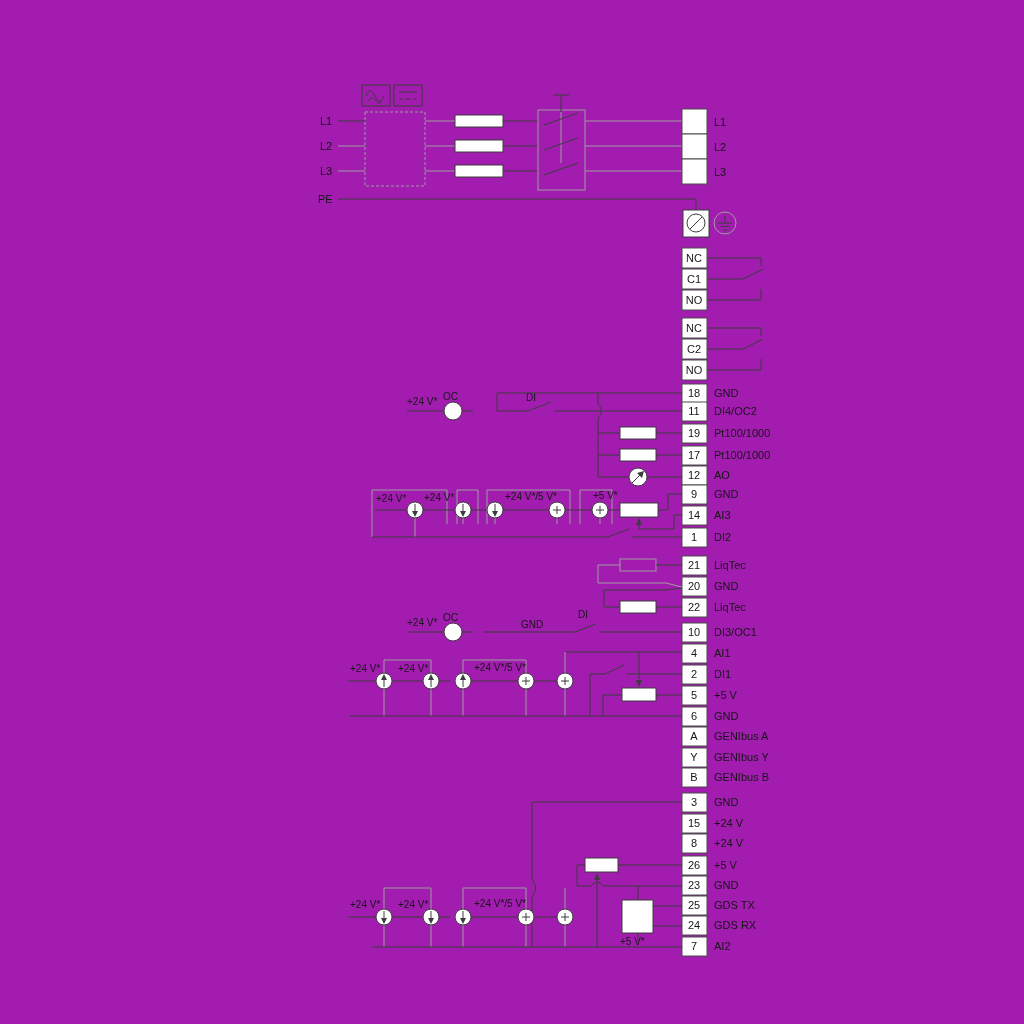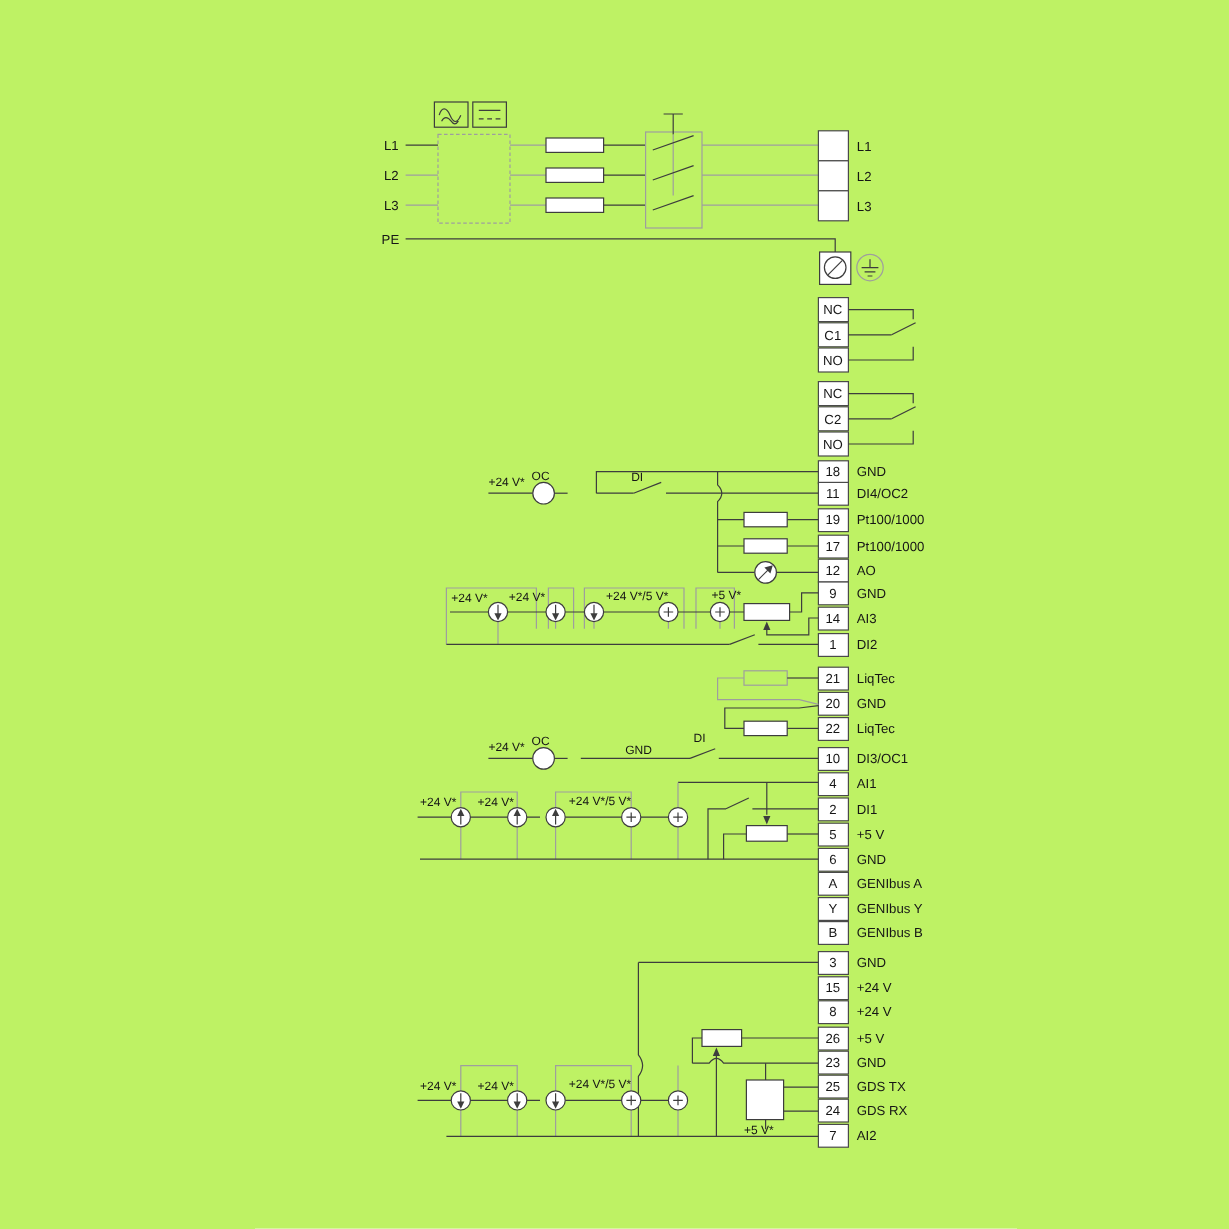--- a/index.html
+++ b/index.html
@@ -1,16 +1,16 @@
 <!DOCTYPE html>
 <html><head>
 <meta charset="utf-8">
 <style>
   html,body{margin:0;padding:0;background:#ffffff;}
-  .page{position:relative;width:1024px;height:1024px;background:#bef264;overflow:hidden;}
+  .page{position:relative;width:1024px;height:1024px;background:#a21caf;overflow:hidden;}
   svg{position:absolute;left:0;top:0;}
   svg text{fill:#161616;font-family:"Liberation Sans","DejaVu Sans",sans-serif;font-size:11px;}
   svg text.sm{font-size:10px;}
   svg text.tid{text-anchor:middle;}
   .w{stroke:#3d3d3d;fill:none;stroke-width:1;}
   .g{stroke:#9e9e9e;fill:none;stroke-width:1;}
   .tbox{fill:#ffffff;stroke:#4a4a4a;stroke-width:1;}
   .cbox{fill:#ffffff;stroke:#3d3d3d;stroke-width:1;}
   .dk{fill:#3d3d3d;stroke:none;}
 </style>

